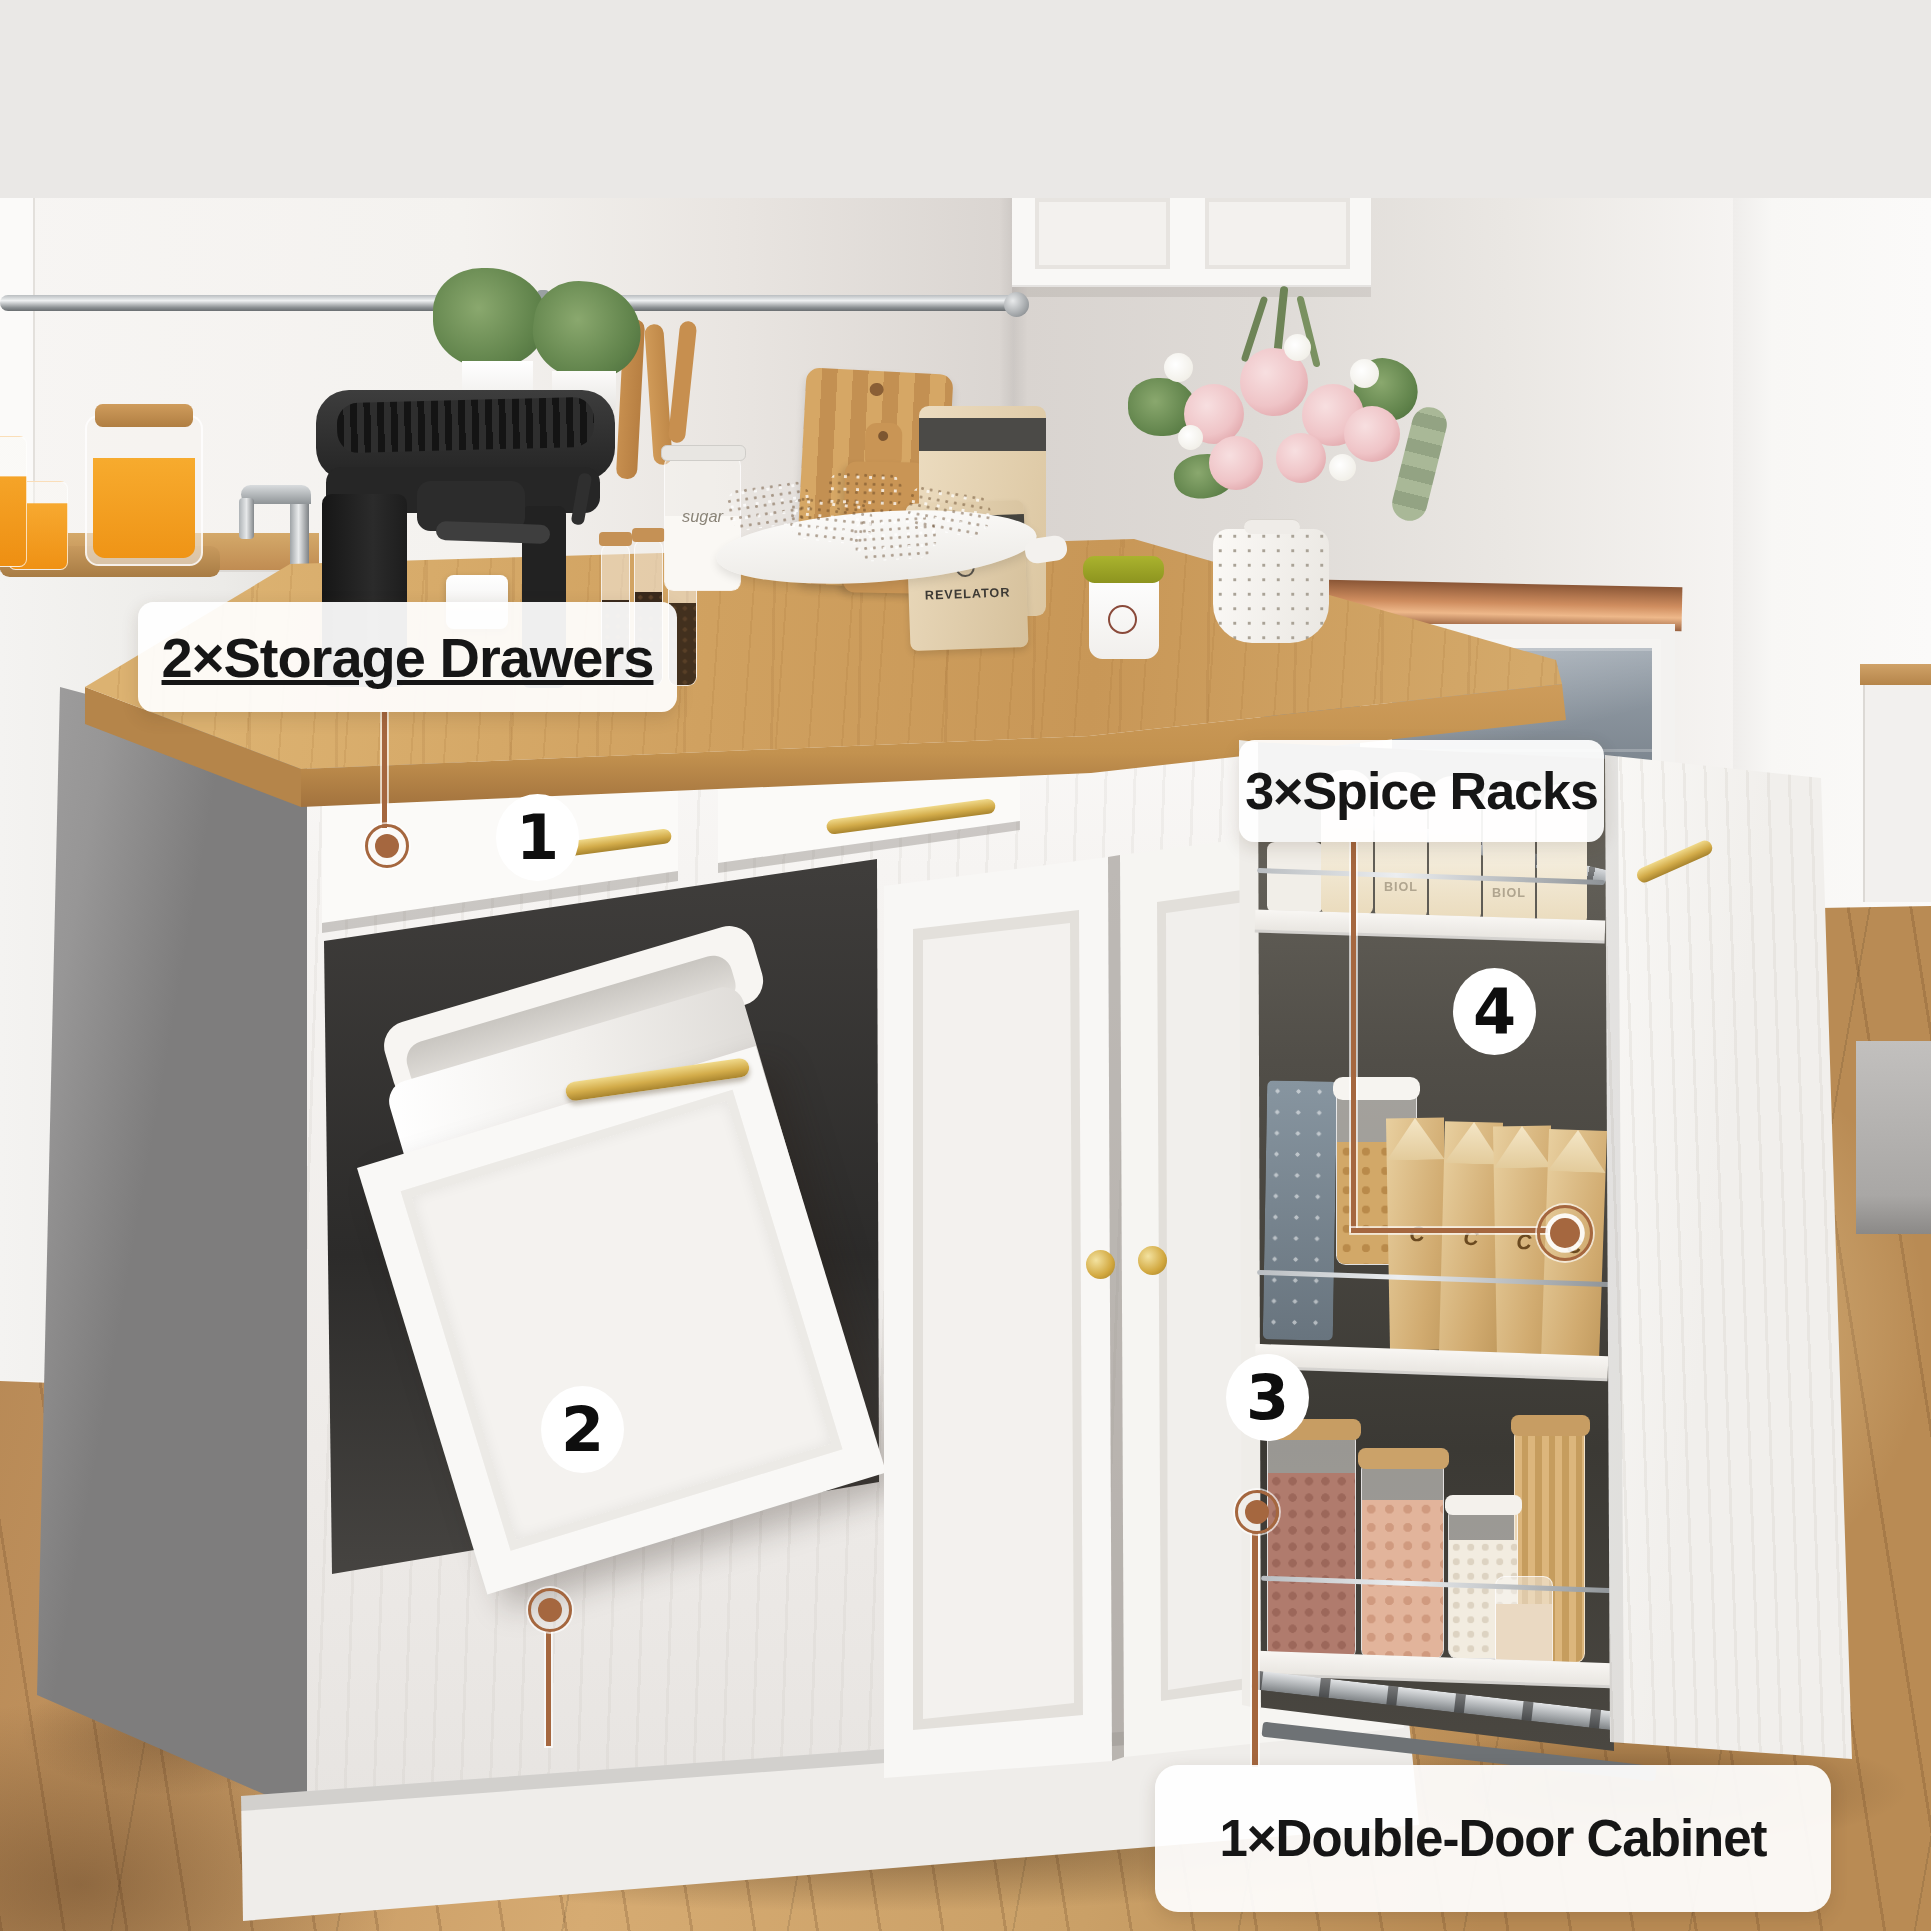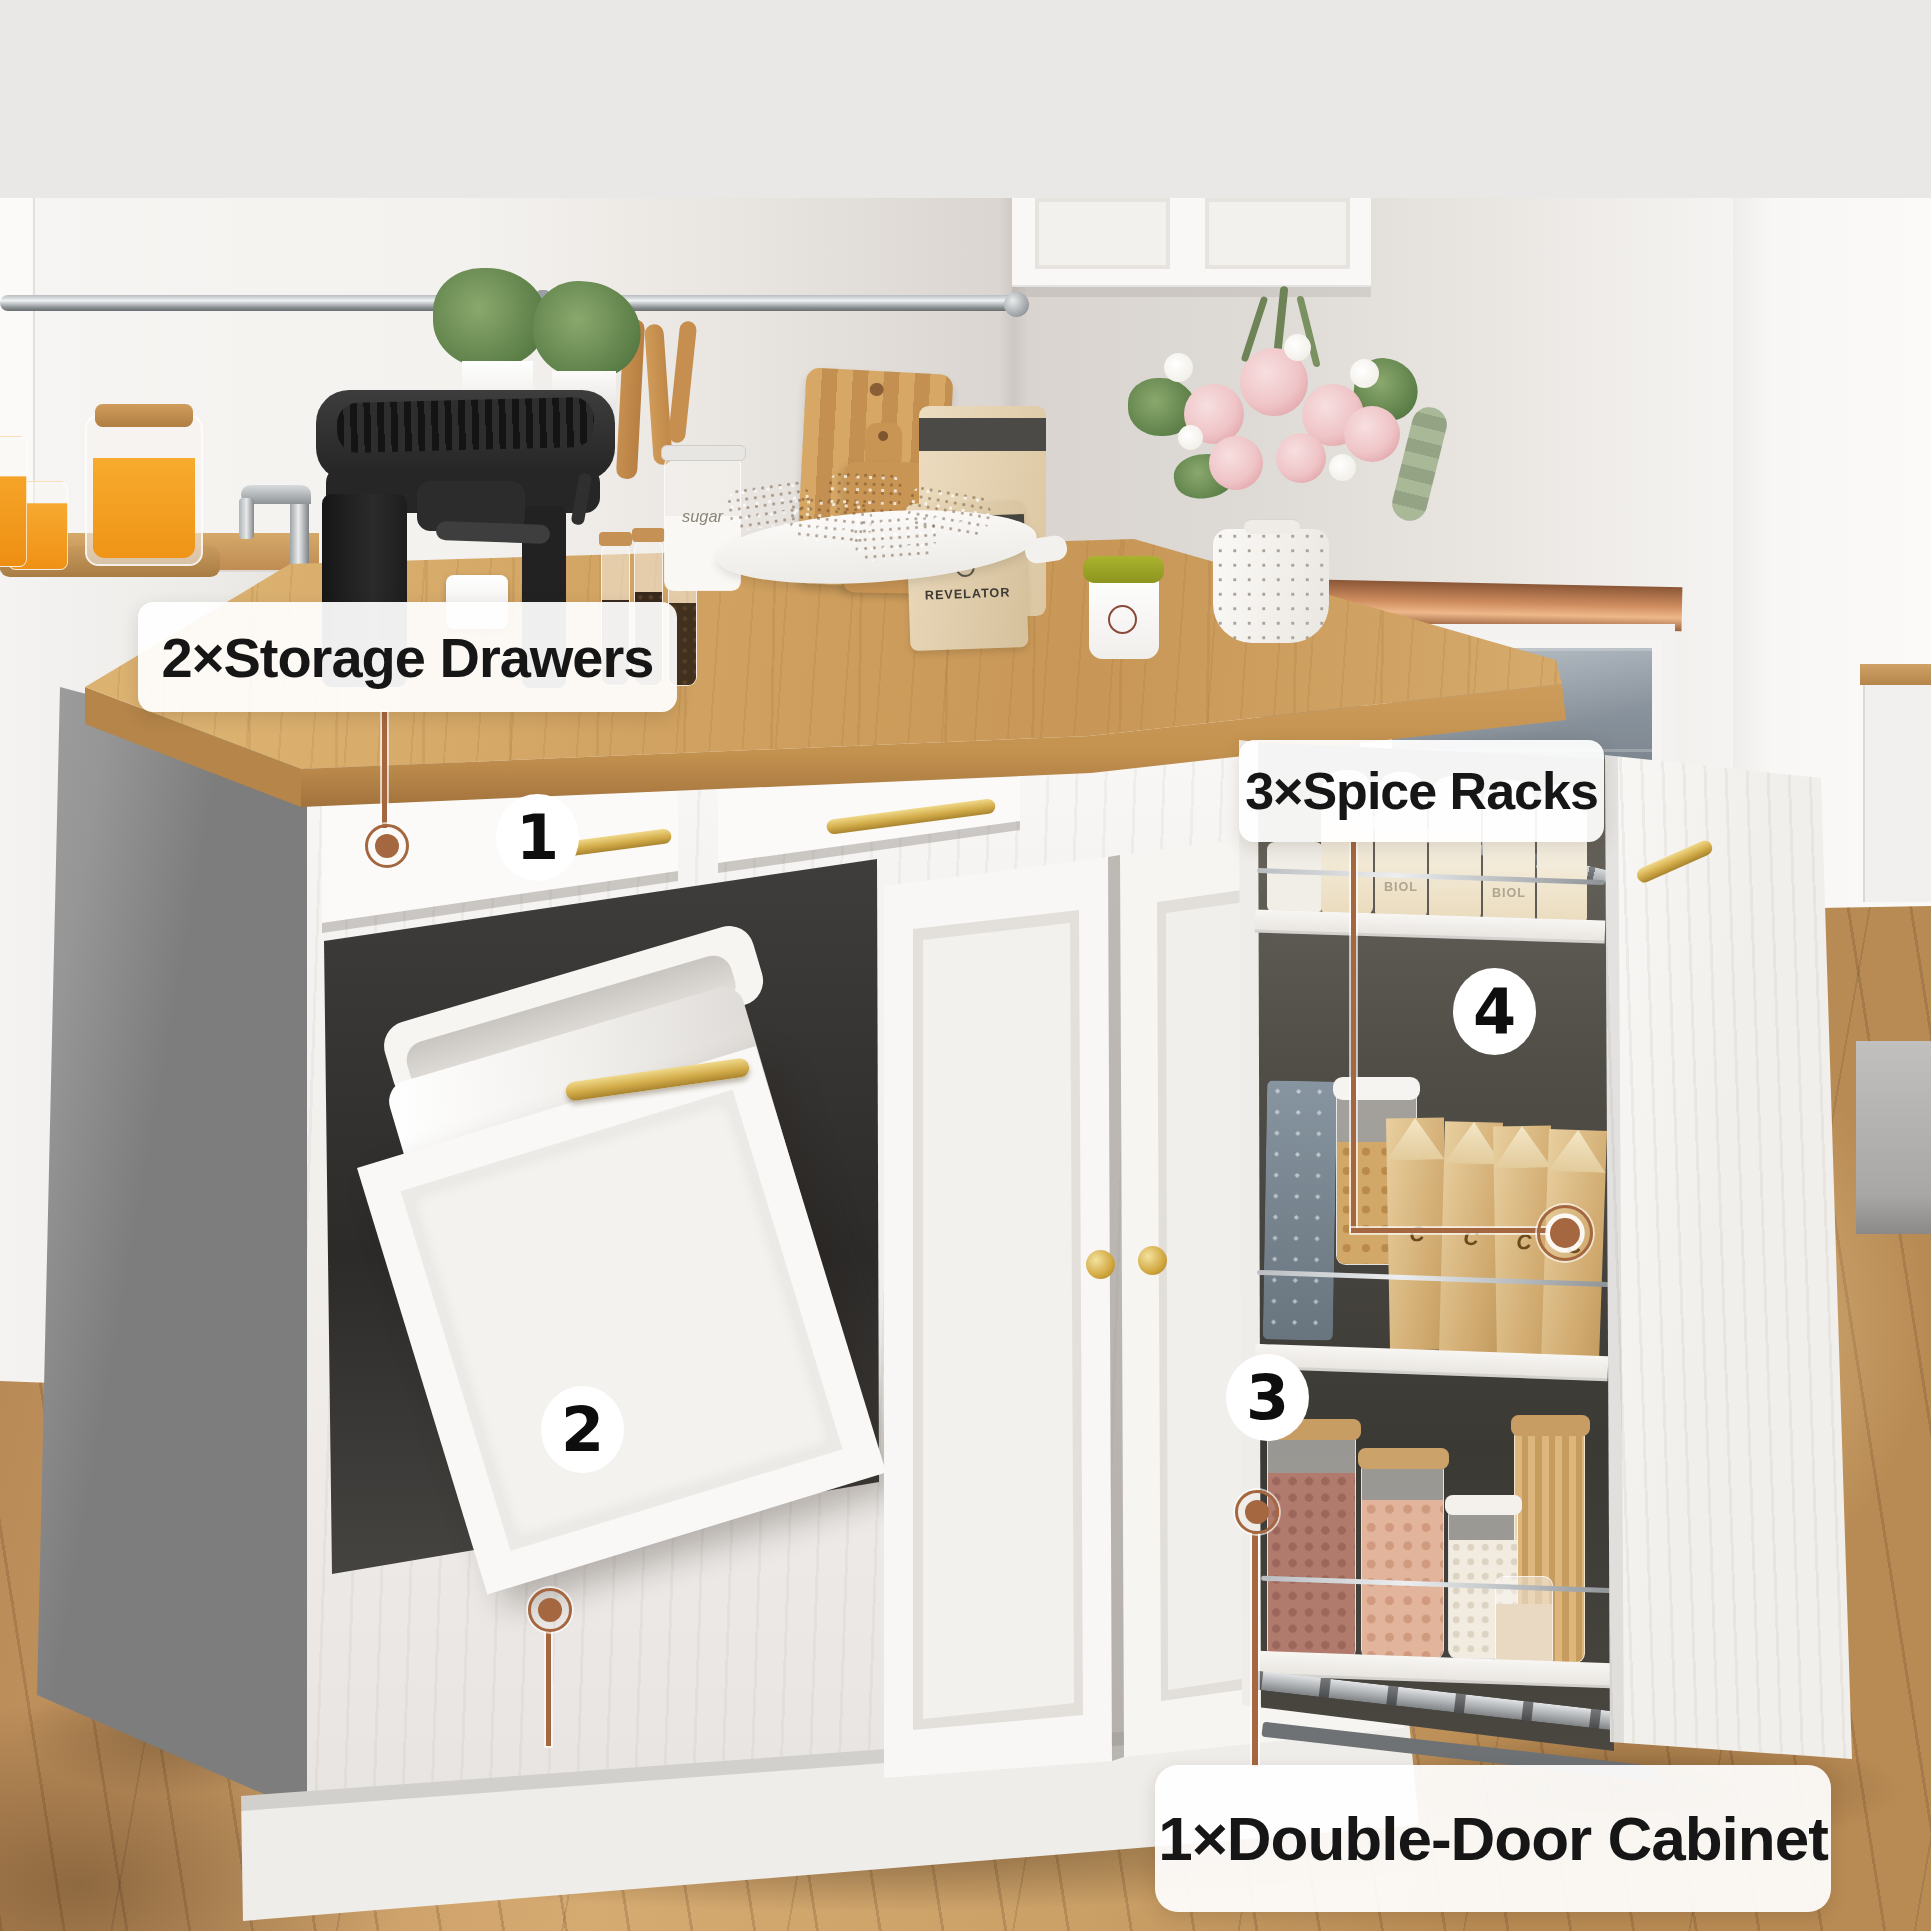--- a/index.html
+++ b/index.html
@@ -338,25 +338,25 @@
   <div class="badge" style="left:541px;top:1386px;">
       <span>2</span>
     </div>
   <div class="badge" style="left:1226px;top:1354px;">
       <span>3</span>
     </div>
   <div class="badge" style="left:1453px;top:968px;">
       <span>4</span>
     </div>
 
-  <div class="callout-label" style="left:138px;top:602px;width:539px;height:110px;border-radius:15.4px;font-size:56px;">
+  <div class="callout-label" style="left:138px;top:602px;width:539px;height:110px;border-radius:15.4px;font-size:56px;text-decoration:underline;">
     <span>2×Storage Drawers</span>
     </div>
   <div class="callout-label" style="left:1239px;top:740px;width:365px;height:102px;border-radius:15.4px;font-size:52px;">
     <span>3×Spice Racks</span>
     </div>
-  <div class="callout-label" style="left:1155px;top:1765px;width:676px;height:147px;border-radius:23px;font-size:62px;">
+  <div class="callout-label" style="left:1155px;top:1765px;width:676px;height:147px;border-radius:23px;font-size:51px;">
     <span>1×Double-Door Cabinet</span>
     </div>
 
 
 </div>
 
 
 </body></html>

